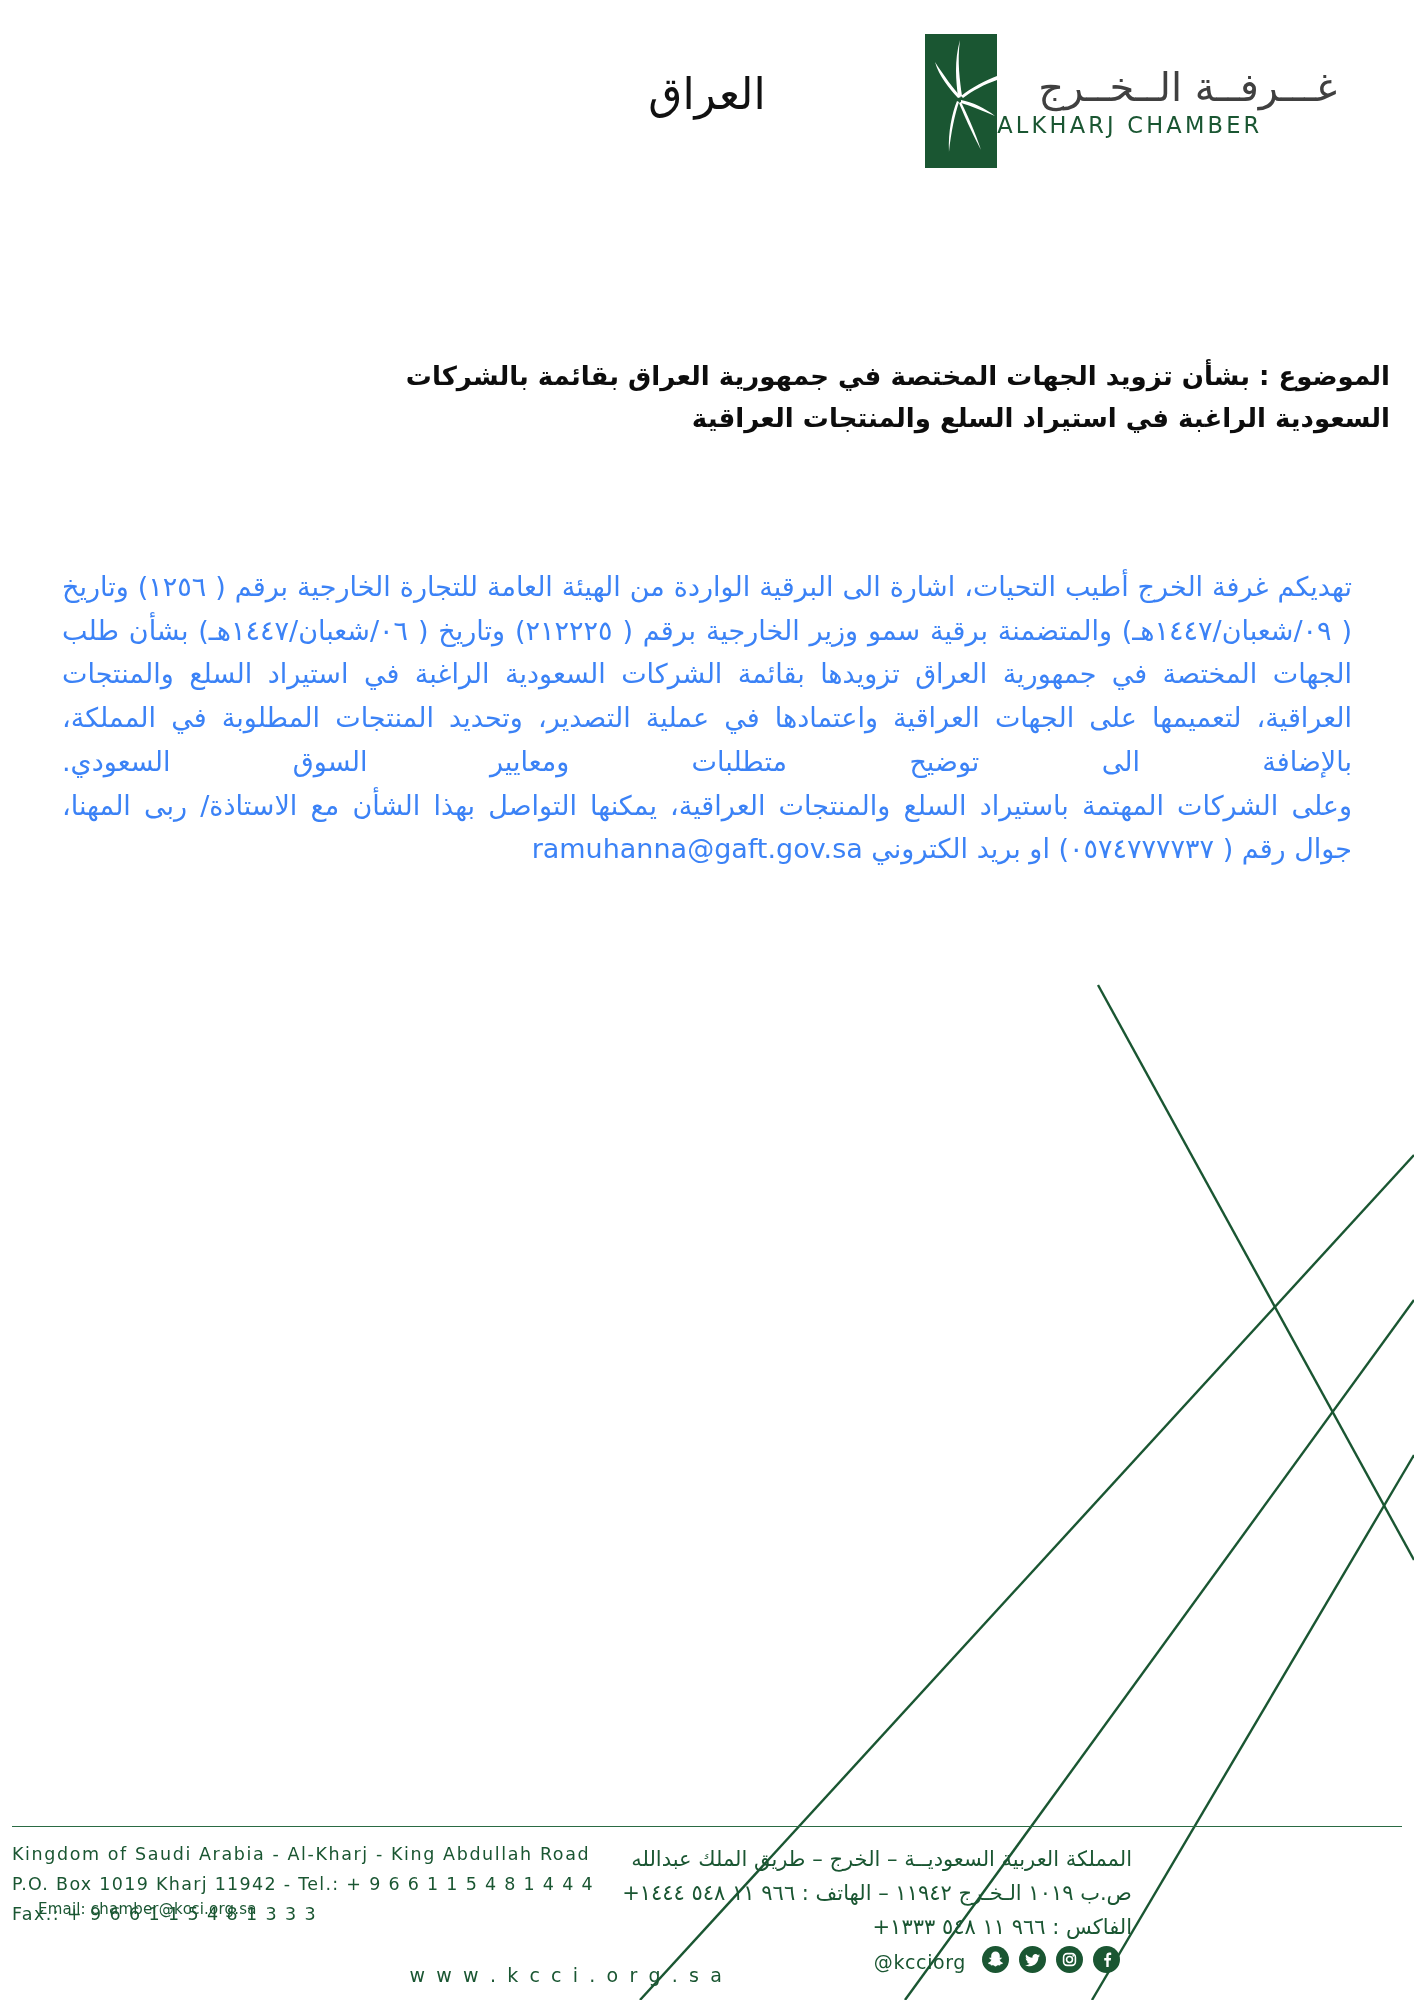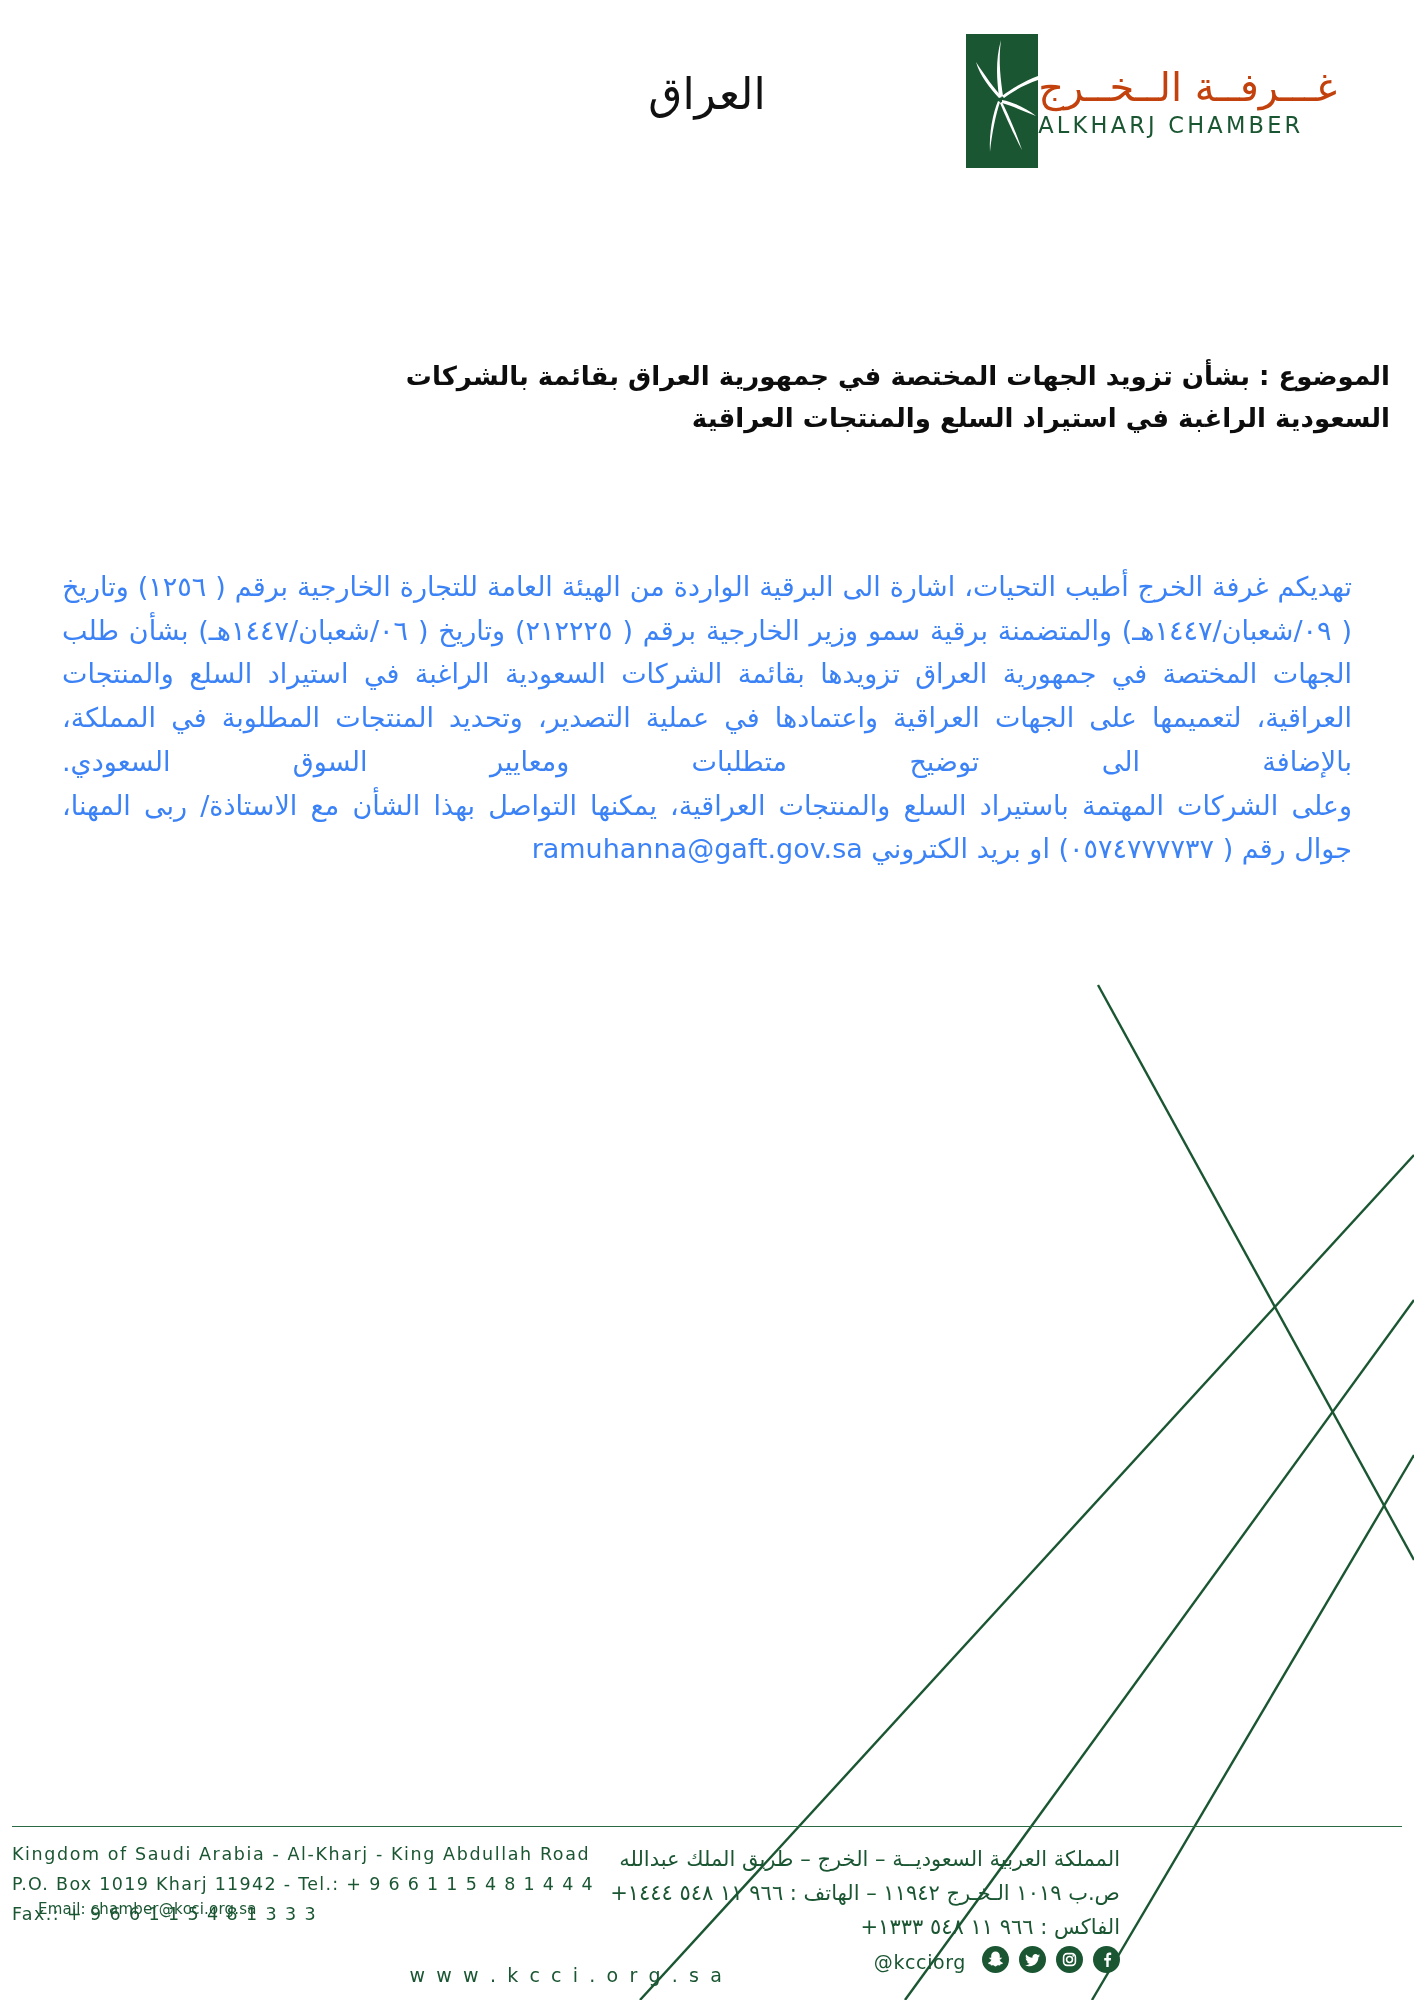--- a/index.html
+++ b/index.html
@@ -51,26 +51,27 @@
     overflow: hidden;
     flex: 0 0 auto;
   }
   .logo-mark svg { display: block; }
   .logo-wordmark {
     margin-right: 22px;
     text-align: right;
     direction: rtl;
   }
   .logo-ar {
-    color: #c2410c;
+    color: #404040;
     font-size: 40px;
     letter-spacing: 1px;
     line-height: 1.15;
     white-space: nowrap;
     font-weight: 400;
+    padding-left: 41px;
   }
   .logo-en {
     color: #1a5632;
     font-size: 22.5px;
     letter-spacing: 3.2px;
     direction: ltr;
     text-align: left;
     margin-top: 2px;
     white-space: nowrap;
     font-weight: 400;
@@ -155,21 +156,21 @@
     line-height: 1.0;
   }
   .footer-en .fline { position: relative; height: 30px; white-space: nowrap; }
   .footer-en .l1 { letter-spacing: 1.6px; }
   .footer-en .l2 { letter-spacing: 1.3px; }
   .footer-en .l3a { position: absolute; left: 0; top: 0; letter-spacing: 1.4px; }
   .footer-en .l3b { position: absolute; left: 26px; top: -4px; font-size: 15px; letter-spacing: 0.2px; }
 
   .footer-ar {
     position: absolute;
-    right: 14px;
+    right: 2px;
     top: 16px;
     direction: rtl;
     text-align: right;
     color: #1a5632;
     font-size: 21px;
     line-height: 1.62;
     margin-left: 21px;
   }
   .footer-ar .aline { white-space: nowrap; }
 

